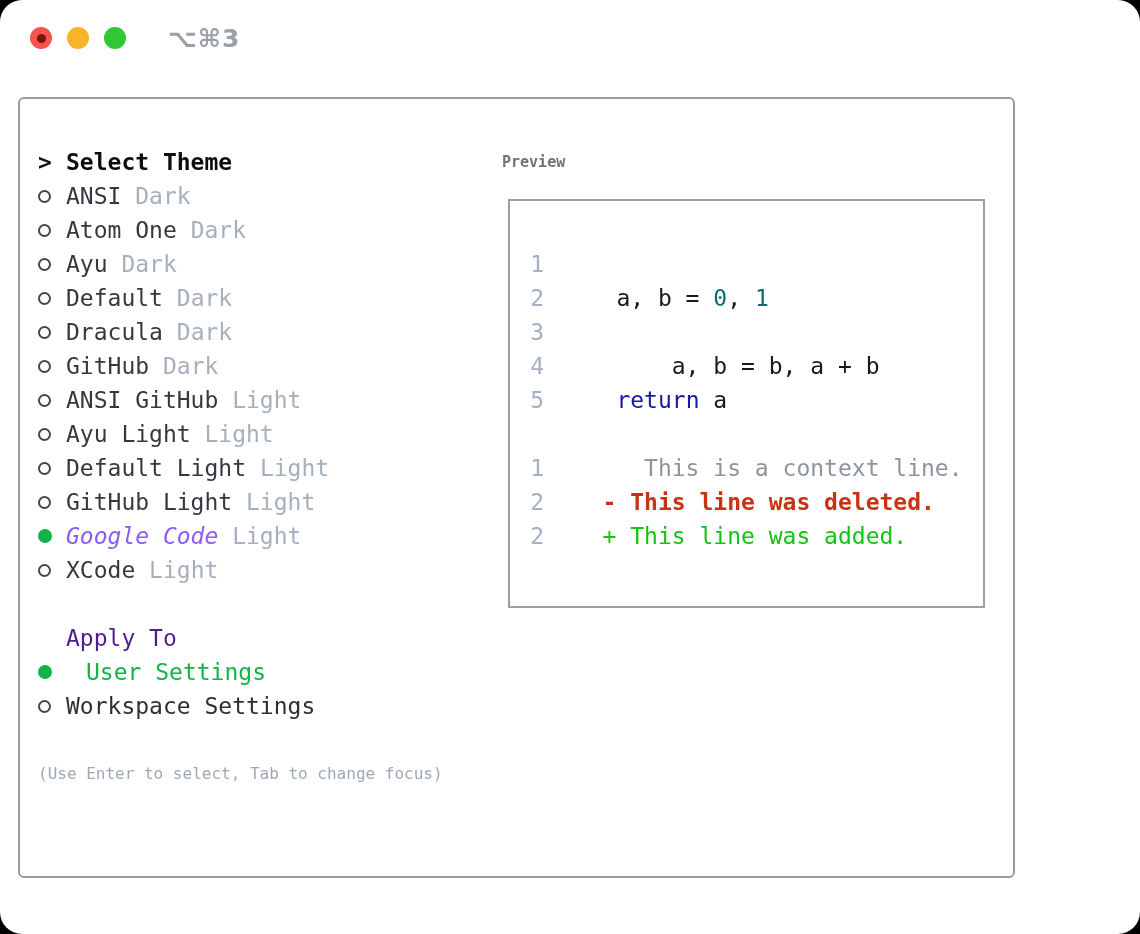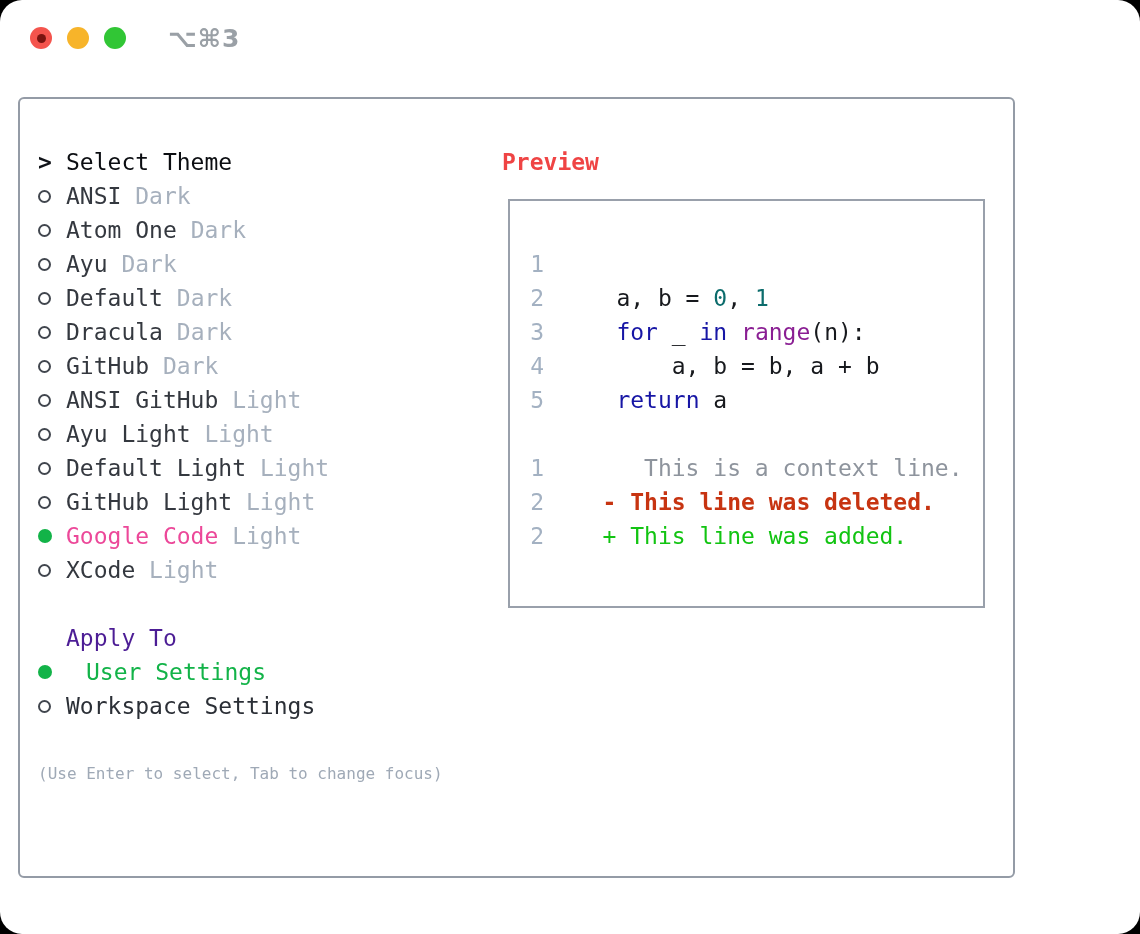--- a/index.html
+++ b/index.html
@@ -34,31 +34,31 @@
     padding:46px 10px 0 18px;
     display:flex;
   }
   .left-col{width:455px;flex:none;}
   .right-col{flex:1;}
   .row{display:flex;align-items:center;height:34px;font-size:23px;}
   .bullet{width:28px;flex:none;display:flex;align-items:center;}
   .prompt{font-weight:bold;color:#101318;}
   .circle{width:13px;height:13px;border-radius:50%;border:2px solid #41464e;box-sizing:border-box;}
   .circle.filled{border:none;background:#12b348;width:14px;height:14px;}
-  .heading{font-weight:normal;color:#0b0d11;}
+  .heading{font-weight:bold;color:#0b0d11;}
   .theme-name{color:#34383f;white-space:pre;}
-  .theme-name.selected{color:#ec4899;}
+  .theme-name.selected{color:#8b5cf6;font-style:italic;}
   .variant{color:#a6b0bd;white-space:pre;text-align:right;}
   .subheading{color:#4c1d95;}
   .opt-label{color:#2b2f36;white-space:pre;}
   .opt-label.selected{color:#12b348;margin-left:20px;}
   .spacer{height:34px;}
   .hint{margin-top:34px;width:432px;font-size:16px;line-height:34px;color:#9fa9b6;}
   
-  .preview-heading{height:34px;line-height:34px;font-size:23px;font-weight:bold;color:#ef4444;padding-left:9px;}
+  .preview-heading{height:34px;line-height:34px;font-size:15px;font-weight:bold;color:#737373;padding-left:9px;}
   .preview-box{
     margin-left:15px;margin-top:20px;width:477px;height:409px;
     border:2px solid #99a0ab;box-sizing:border-box;
     padding:46px 0 0 20px;overflow:hidden;
   }
   .code-line{display:flex;height:34px;align-items:center;font-size:23px;}
   .ln{width:14px;flex:none;text-align:right;color:#a3b1c2;margin-right:17px;}
   .code{white-space:pre;}
   .blank-line{height:34px;}
   .tk-kw{color:#1716a5;}
@@ -204,21 +204,20 @@
         <div id="code-lines">
             <div class="code-line">
               <span class="ln">1</span>
             </div>
             <div class="code-line">
               <span class="ln">2</span>
               <span class="code"><span class="tk-pl">    a, b = </span><span class="tk-lit">0</span><span class="tk-pl">, </span><span class="tk-lit">1</span></span>
             </div>
             <div class="code-line">
               <span class="ln">3</span>
-              <span class="code"><span class="tk-pl">    </span><span class="tk-kw">for</span><span class="tk-pl"> _ </span><span class="tk-kw">in</span><span class="tk-pl"> </span><span class="tk-fn">range</span><span class="tk-pl">(n):</span></span>
             </div>
             <div class="code-line">
               <span class="ln">4</span>
               <span class="code"><span class="tk-pl">        a, b = b, a + b</span></span>
             </div>
             <div class="code-line">
               <span class="ln">5</span>
               <span class="code"><span class="tk-pl">    </span><span class="tk-kw">return</span><span class="tk-pl"> a</span></span>
             </div>
           </div>

